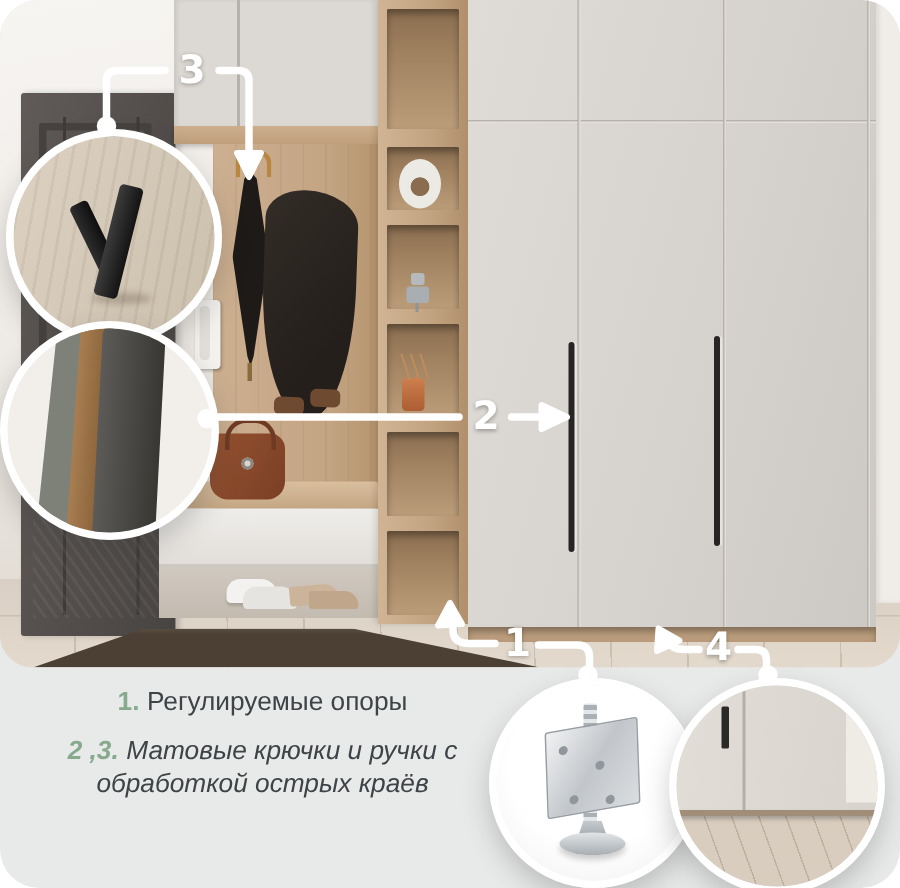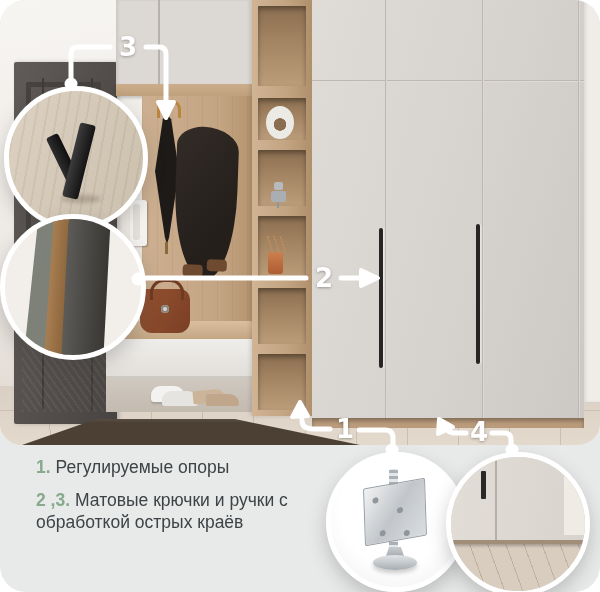--- a/index.html
+++ b/index.html
@@ -143,23 +143,23 @@
          background:repeating-linear-gradient(70deg,transparent 0 16px,rgba(130,105,80,.28) 16px 17px);}
   
   .callouts{position:absolute;left:0;top:0;width:600px;height:592px;z-index:8;pointer-events:none;}
   .co-num{position:absolute;z-index:9;color:#ffffff;font-weight:bold;font-size:26px;
           font-family:"DejaVu Sans","Liberation Sans",sans-serif;
           text-shadow:0 1px 3px rgba(0,0,0,.30);transform:translate(-50%,-50%);}
   .co-n3{left:128px;top:47px;} .co-n2{left:324px;top:278px;}
   .co-n1{left:345px;top:429px;} .co-n4{left:479px;top:432px;}
   
   .legend{position:absolute;left:36px;top:456px;width:278px;z-index:4;color:#3e4347;
-          font-size:17.5px;line-height:1.26;}
+          font-size:17.5px;line-height:1.26;text-align:center;}
   .legend-row{margin-bottom:11px;}
-  .legend-row.tight{margin-bottom:5px;}
+  .legend-row.tight{margin-bottom:5px;font-style:italic;}
   .lnum{color:#87a98c;font-weight:bold;margin-right:5px;}
 </style>
 </head>
 <body>
 
 <div class="card">
 
   <div class="photo">
     <div class="abs wall-left"></div>
     <div class="abs floor"></div>

